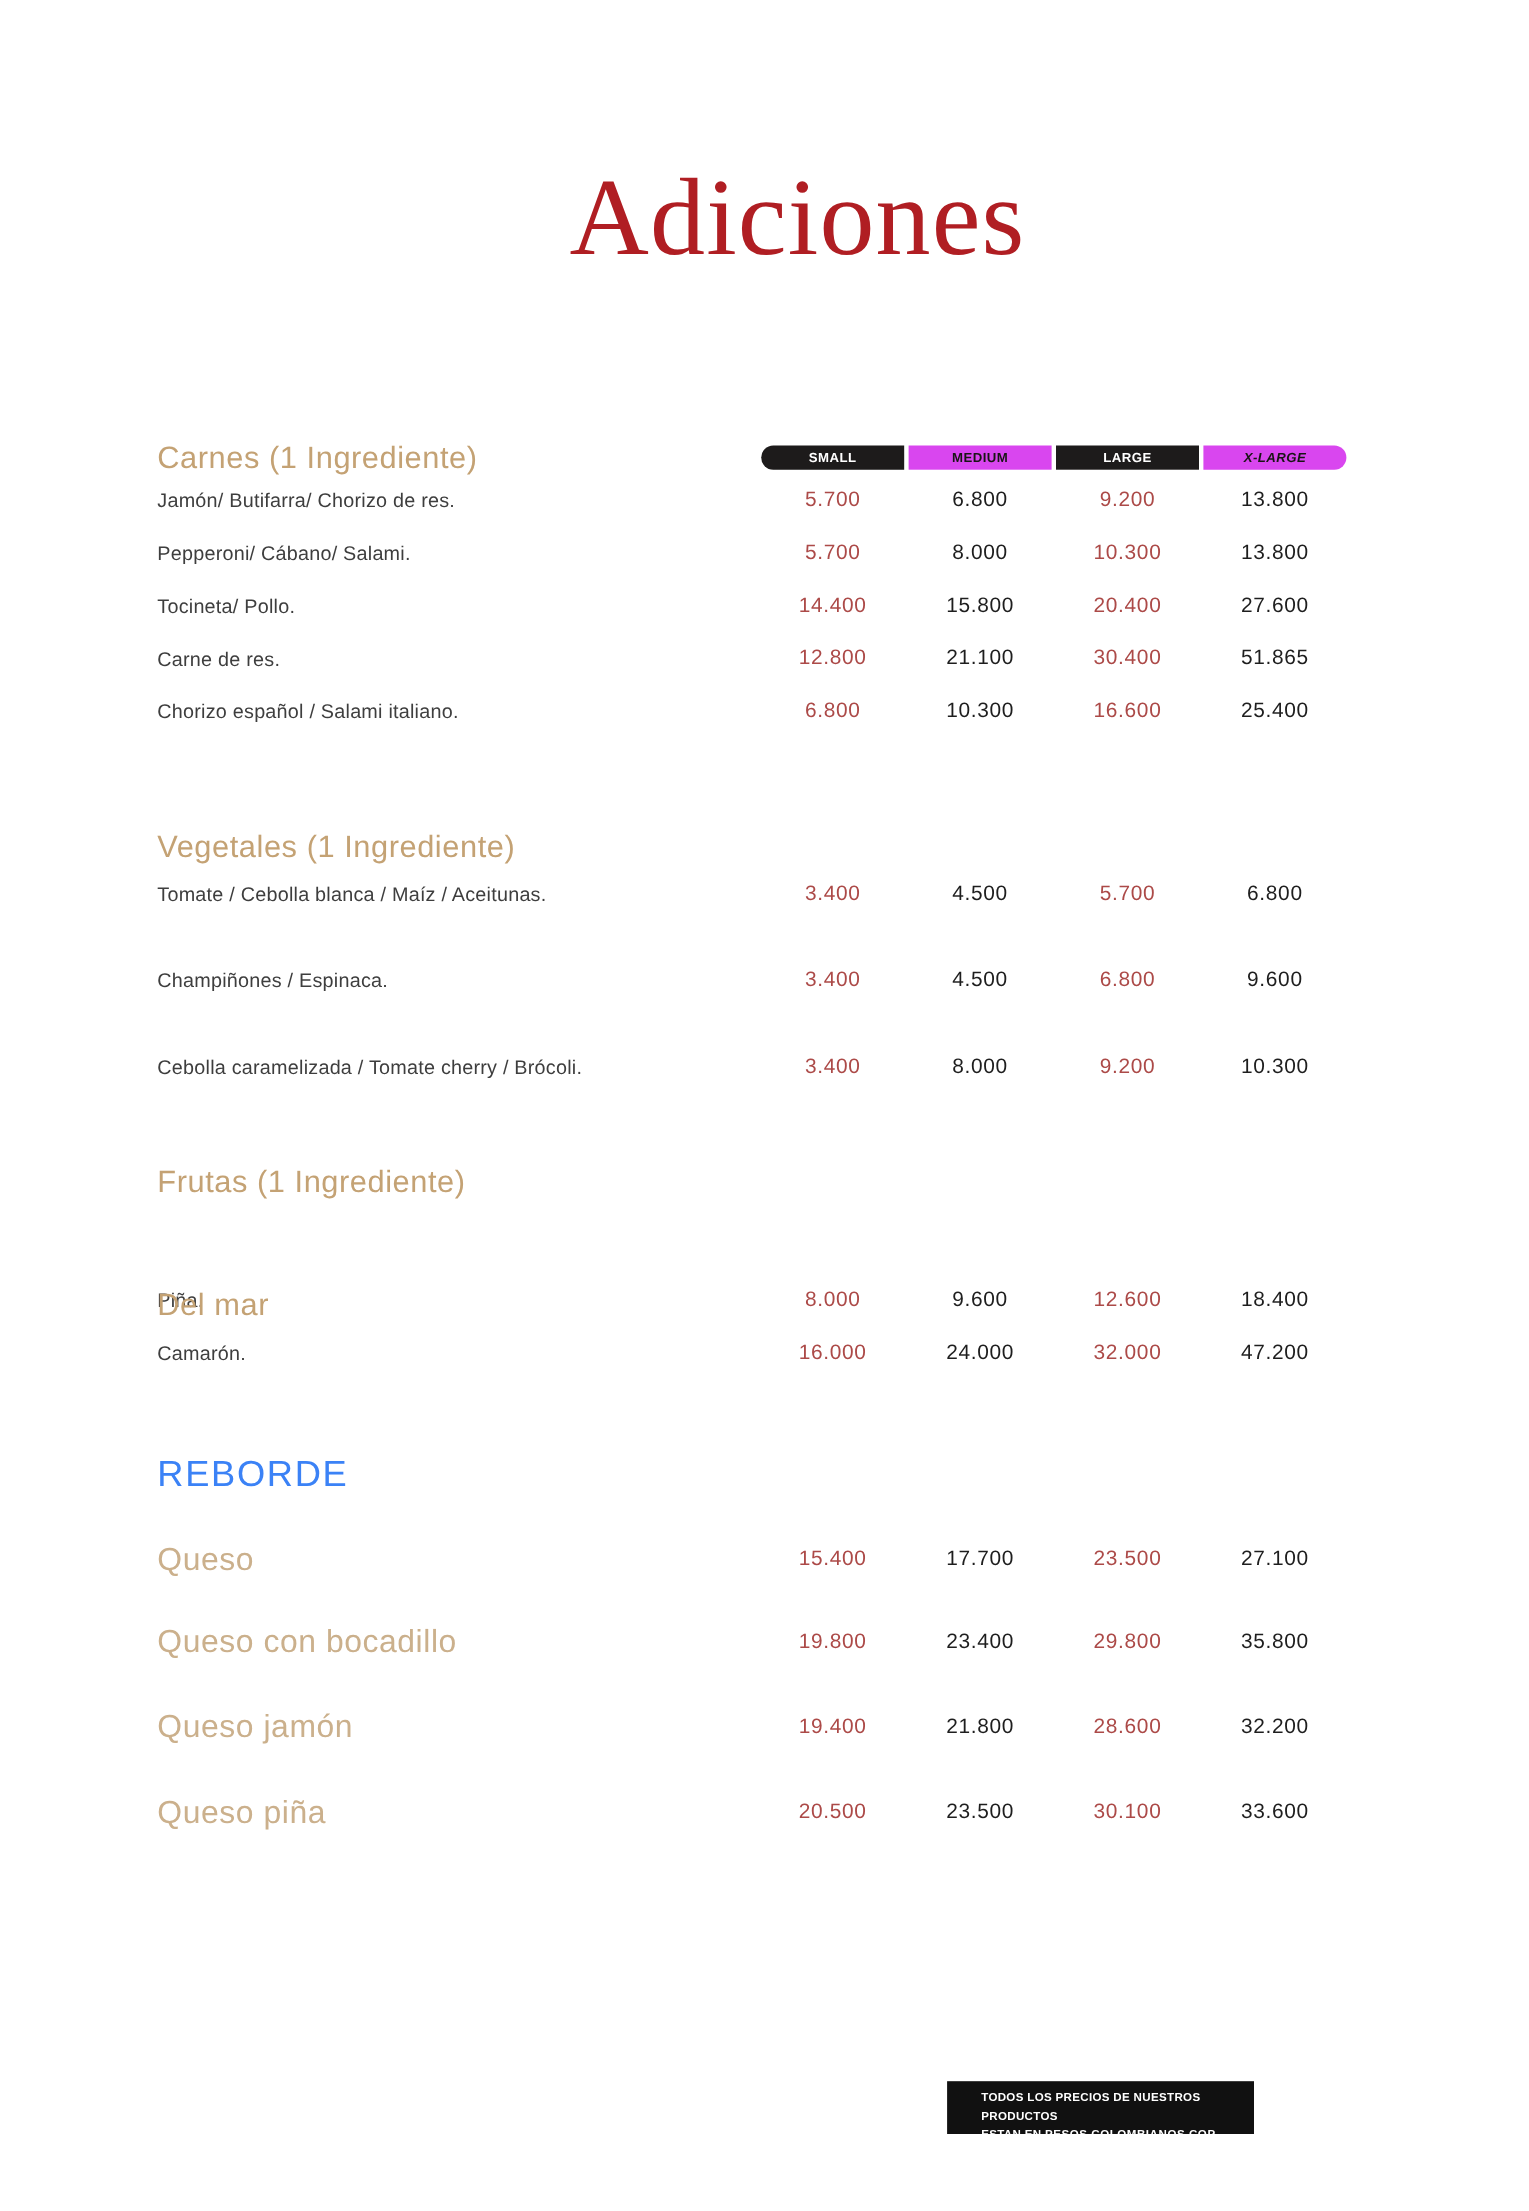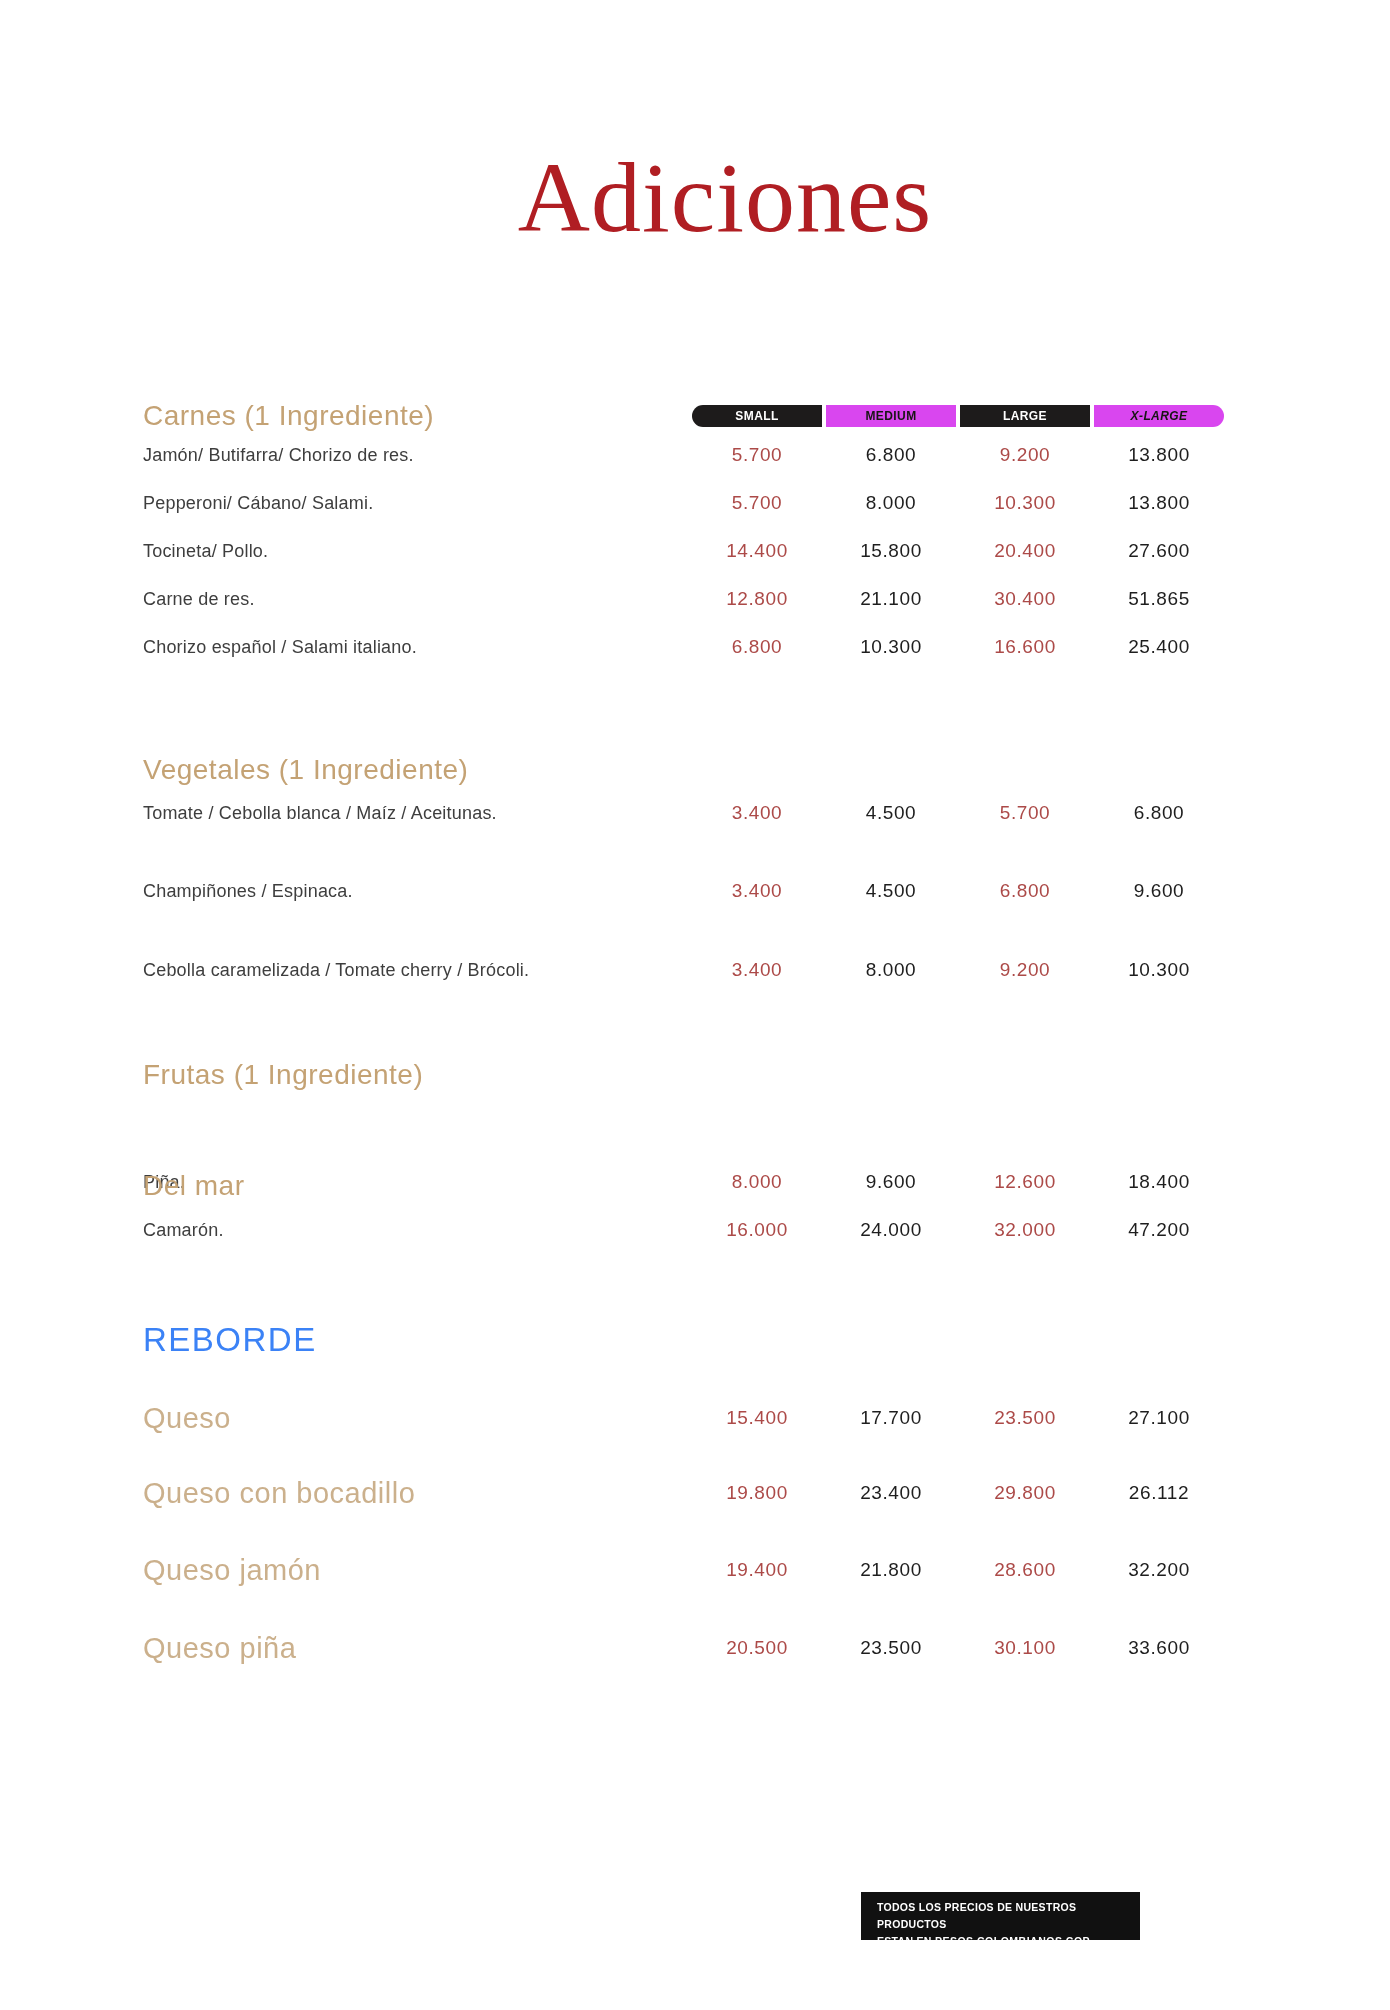--- a/index.html
+++ b/index.html
@@ -36,21 +36,21 @@
   .p-red{color:#AC4A48;}
   .p-dark{color:#1E1E1E;}
   .reborde-heading{
     font-size:33px;color:#3b82f6;font-weight:400;letter-spacing:1.5px;
   }
   .big-item .label{font-size:29px;color:#CBB08C;letter-spacing:0.5px;}
   .big-item{height:44px;}
   .footer-note{
     position:absolute;left:861px;top:1892px;width:279px;height:48px;
     background:#111111;color:#ffffff;box-sizing:border-box;
-    padding:7px 12px 0 16px;font-size:10.5px;line-height:1.62;
+    padding:7px 12px 0 31px;font-size:10.5px;line-height:1.62;
     letter-spacing:0.3px;font-weight:700;
   }
   .footer-note .heavy{font-weight:700;letter-spacing:0.5px;}
 </style>
 </head>
 <body>
 
 <div class="page">
 
   <h1 class="title">Adiciones</h1>
@@ -162,21 +162,21 @@
     <div class="col price p-red">15.400</div>
     <div class="col price p-dark">17.700</div>
     <div class="col price p-red">23.500</div>
     <div class="col price p-dark">27.100</div>
   </div>
   <div class="row big-item" style="top:1471px">
     <div class="label">Queso con bocadillo</div>
     <div class="col price p-red">19.800</div>
     <div class="col price p-dark">23.400</div>
     <div class="col price p-red">29.800</div>
-    <div class="col price p-dark">26.112</div>
+    <div class="col price p-dark">35.800</div>
   </div>
   <div class="row big-item" style="top:1548px">
     <div class="label">Queso jamón</div>
     <div class="col price p-red">19.400</div>
     <div class="col price p-dark">21.800</div>
     <div class="col price p-red">28.600</div>
     <div class="col price p-dark">32.200</div>
   </div>
   <div class="row big-item" style="top:1626px">
     <div class="label">Queso piña</div>

